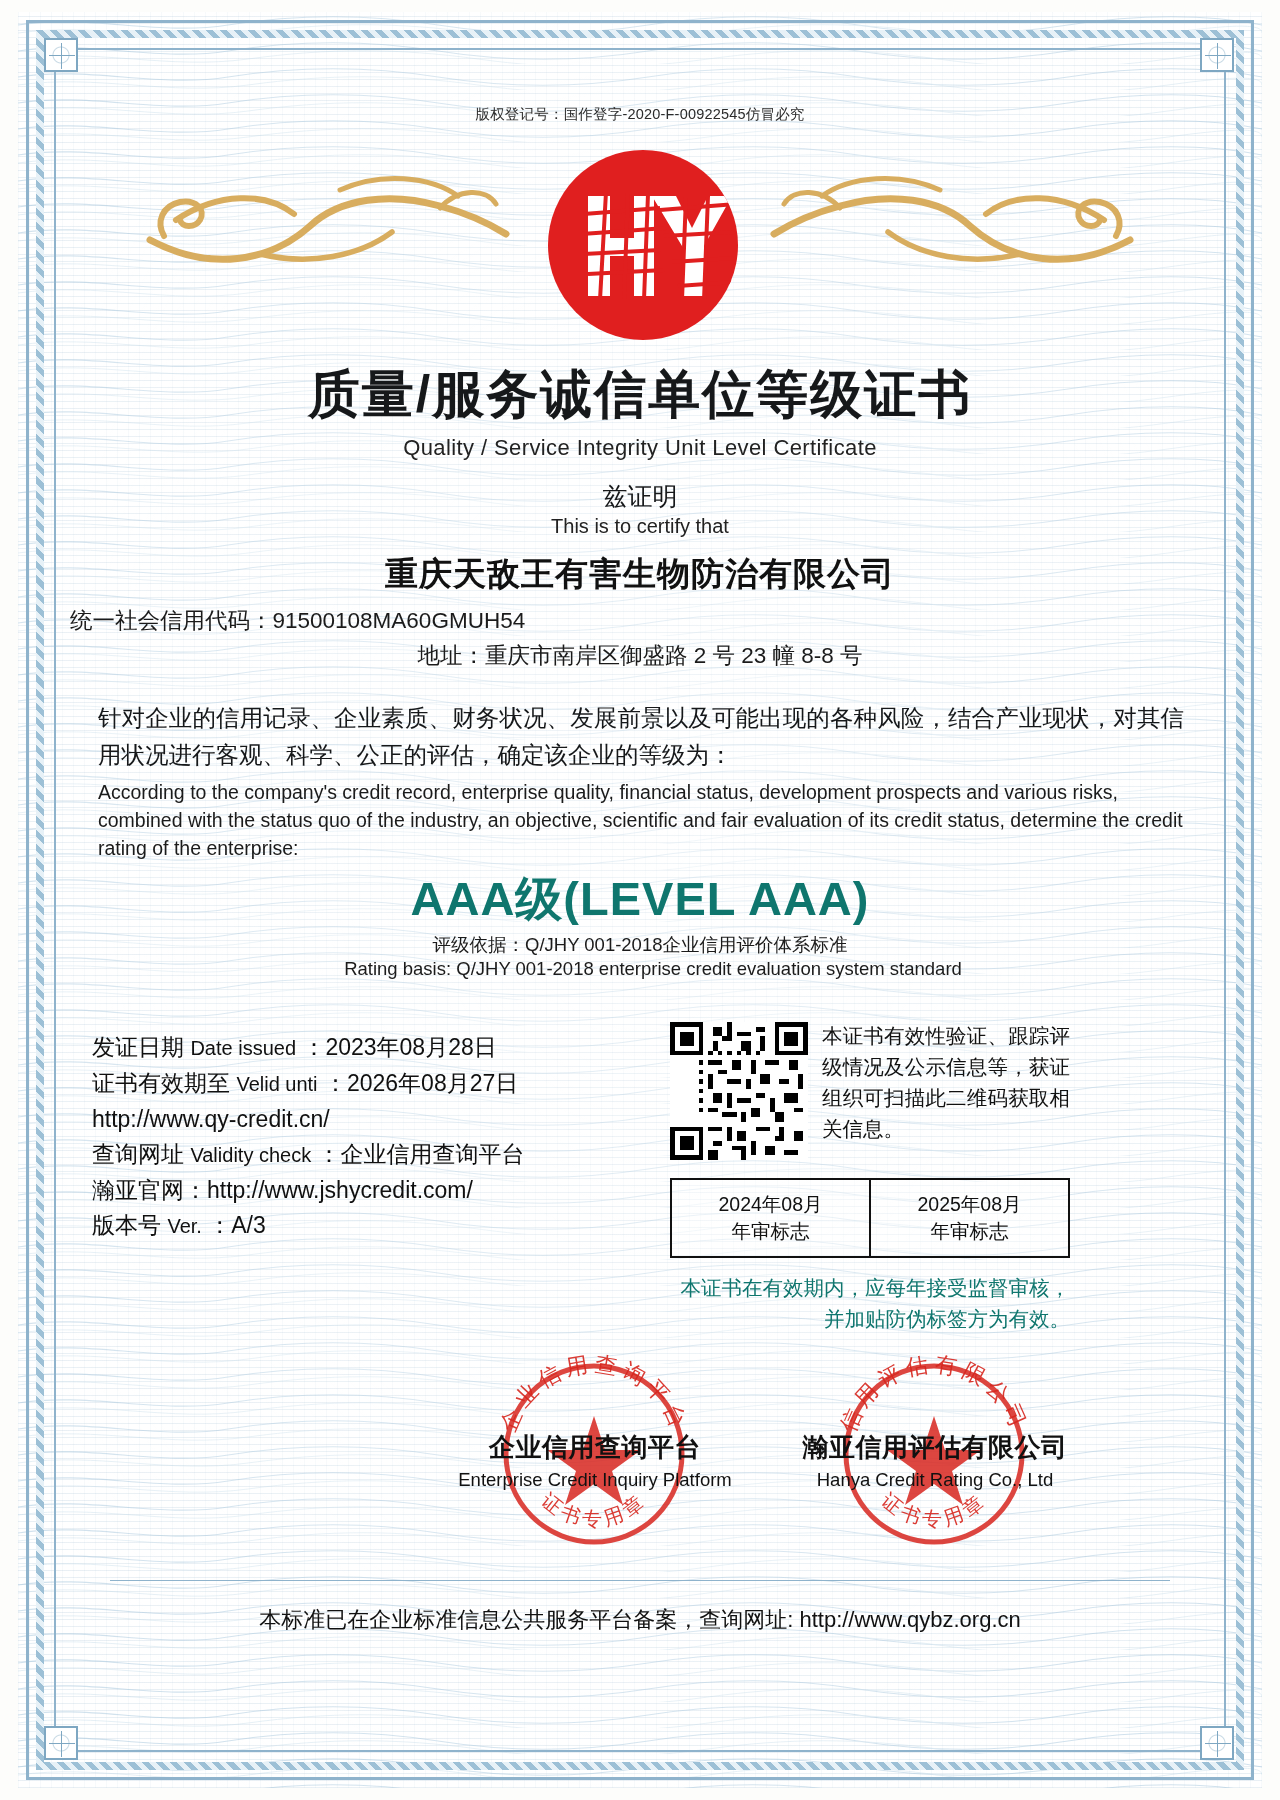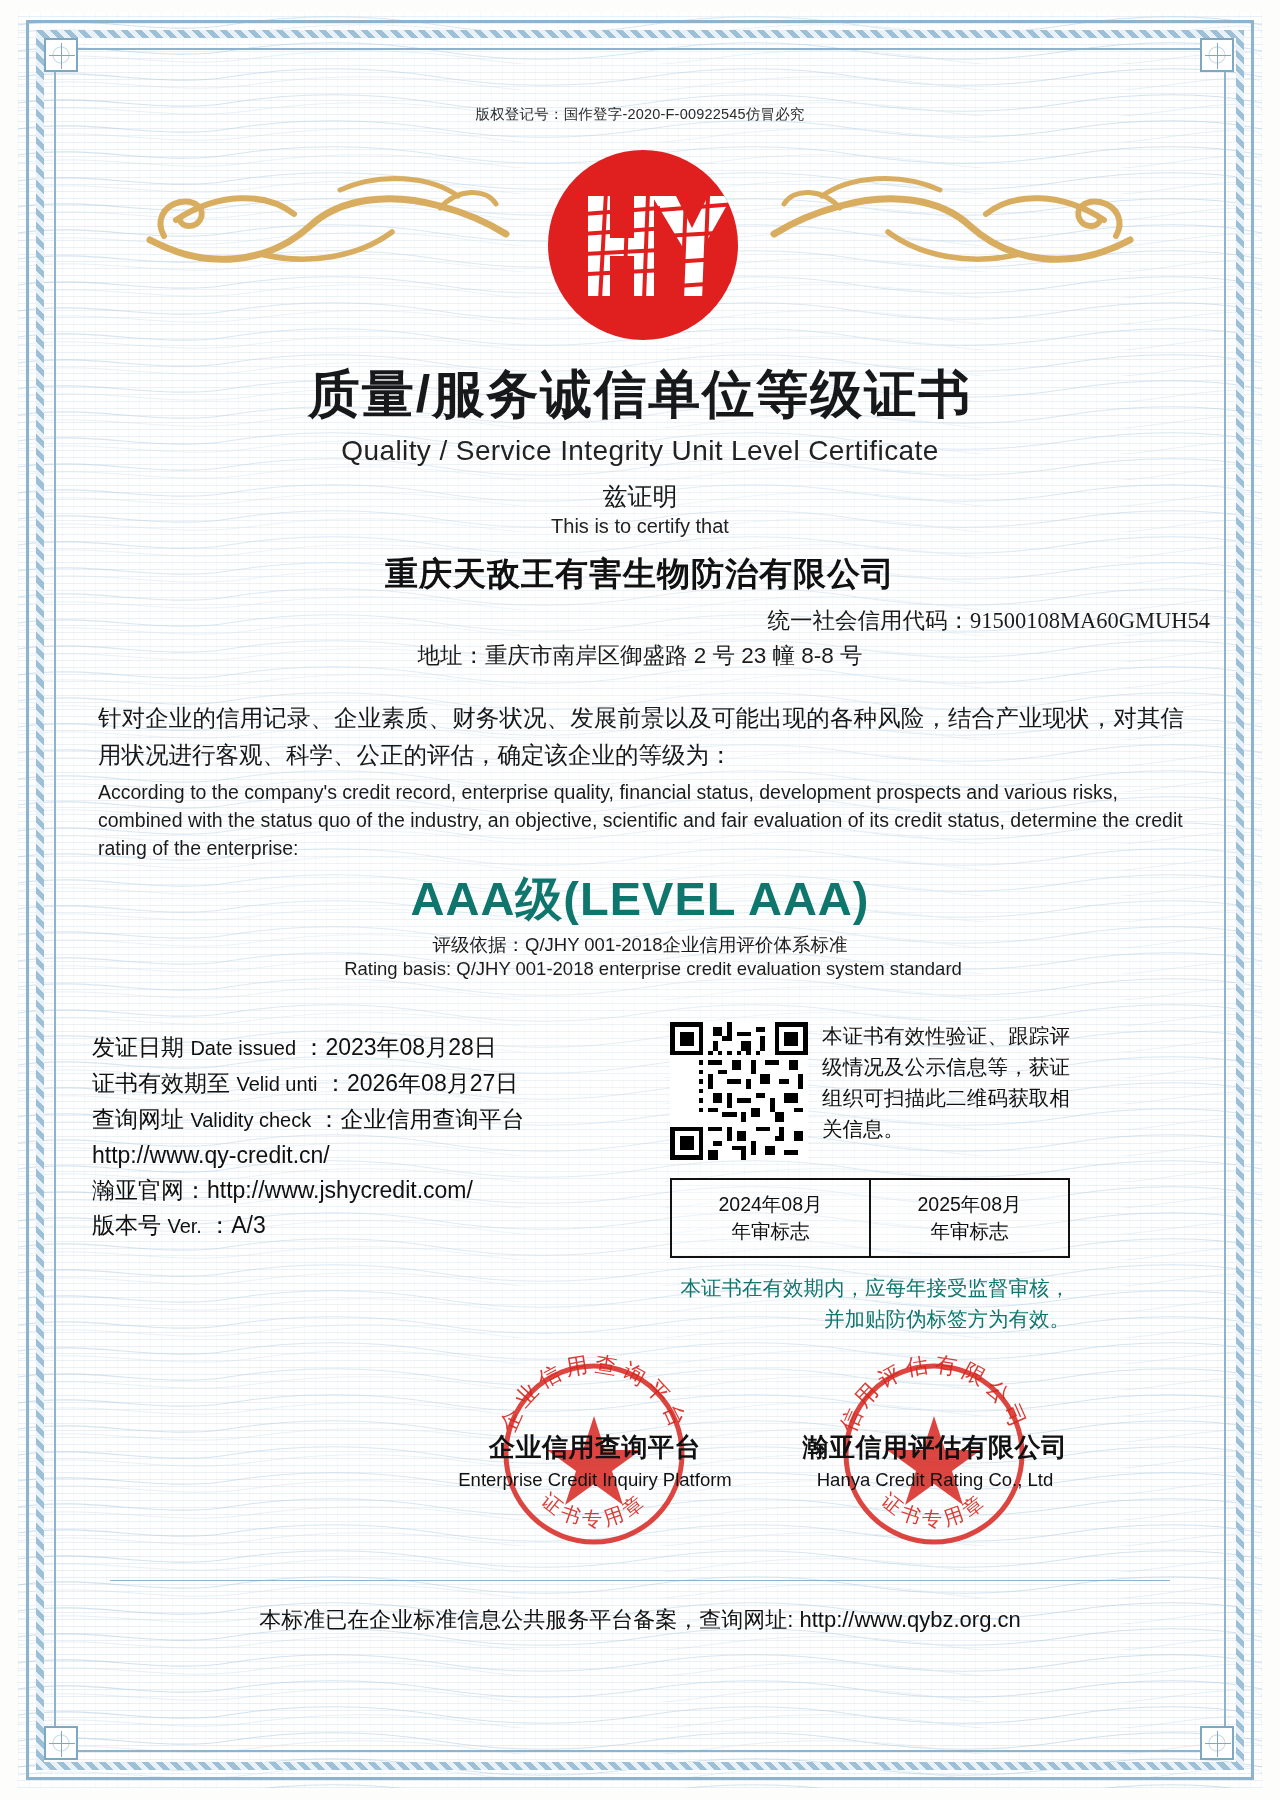--- a/index.html
+++ b/index.html
@@ -145,21 +145,21 @@
     font-size: 52px;
     font-weight: bold;
     color: #16181a;
     letter-spacing: 2px;
   }
   .title-en {
     position: absolute;
     left: 0; top: 375px;
     width: 1140px;
     text-align: center;
-    font-size: 28px;
+    font-size: 22px;
     color: #222;
     letter-spacing: .4px;
   }
 
   .certify-cn {
     position: absolute;
     left: 0; top: 420px;
     width: 1140px;
     text-align: center;
     font-size: 25px;
@@ -181,24 +181,23 @@
     text-align: center;
     font-size: 33px;
     font-weight: bold;
     color: #111;
     letter-spacing: 1px;
   }
   .credit-code {
     position: absolute;
     left: 0; top: 545px;
     width: 1140px;
-    text-align: right;
+    text-align: left;
     font-size: 22.5px;
     color: #1b1b1b;
-    font-family: Liberation Serif, serif;
   }
   .address {
     position: absolute;
     left: 0; top: 580px;
     width: 1140px;
     text-align: center;
     font-size: 22.5px;
     color: #1b1b1b;
   }
 
@@ -440,26 +439,26 @@
       <div class="row">
         <span>发证日期</span>
         <span class="lbl-en">Date issued</span>
         <span>：2023年08月28日</span>
       </div>
       <div class="row">
         <span>证书有效期至</span>
         <span class="lbl-en">Velid unti</span>
         <span>：2026年08月27日</span>
       </div>
+      <div class="row">http://www.qy-credit.cn/</div>
       <div class="row">
         <span>查询网址</span>
         <span class="lbl-en">Validity check</span>
         <span>：企业信用查询平台</span>
       </div>
-      <div class="row">http://www.qy-credit.cn/</div>
       <div class="row">瀚亚官网：http://www.jshycredit.com/</div>
       <div class="row">
         <span>版本号</span>
         <span class="lbl-en">Ver.</span>
         <span>：A/3</span>
       </div>
     </div>
 
     <svg class="qr" viewBox="0 0 29 29" shape-rendering="crispEdges">
       <rect width="29" height="29" fill="#ffffff"></rect>

